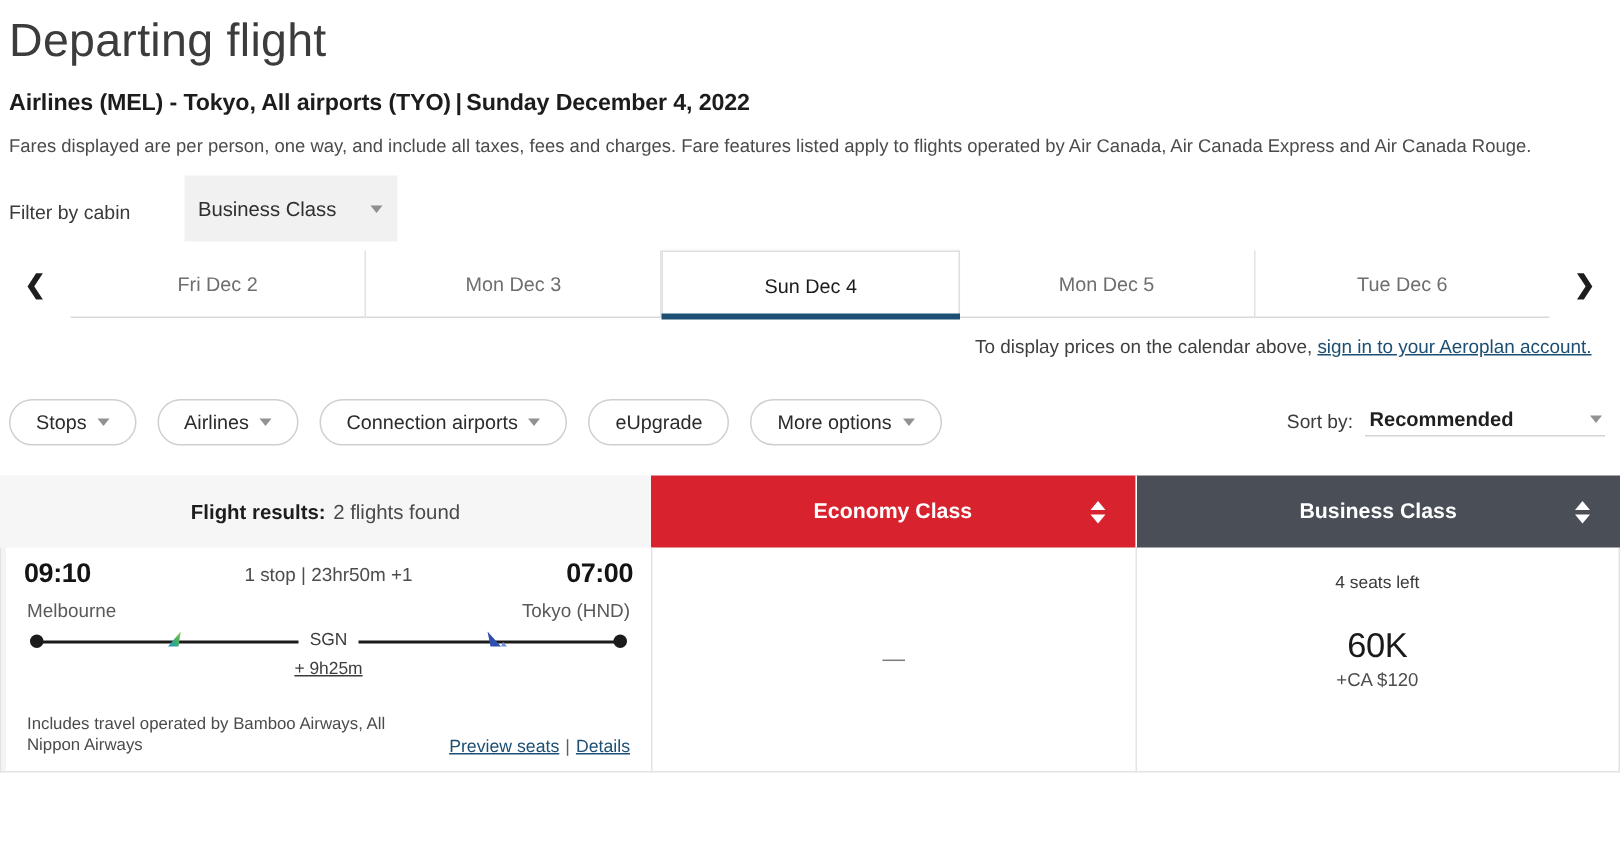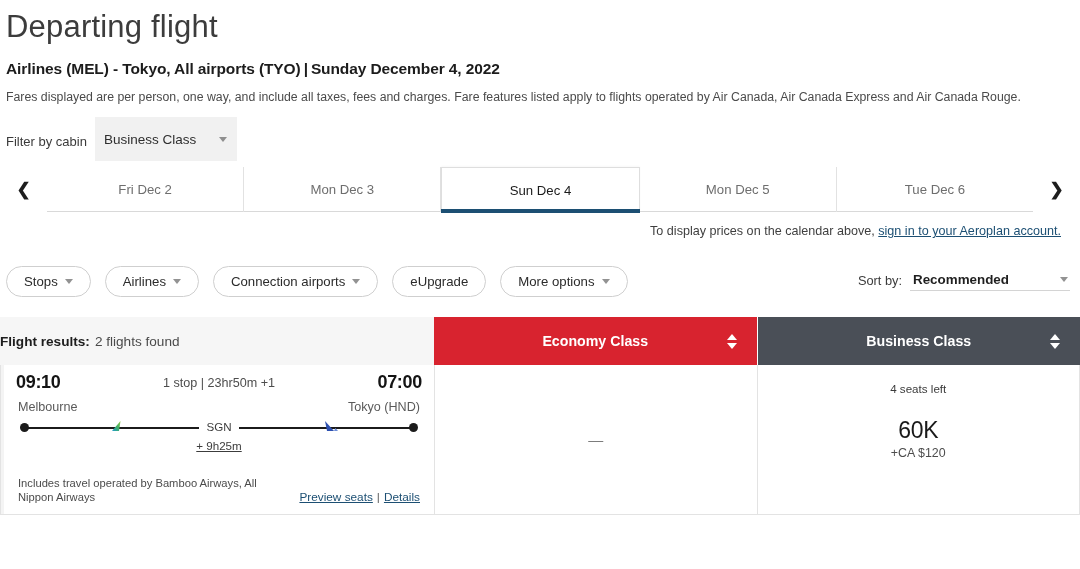--- a/index.html
+++ b/index.html
@@ -37,20 +37,21 @@
     color: #4b4b4b;
     line-height: 16px;
   }
 
   
   .cabin-row {
     margin: 16px 0 0 6px;
     display: flex;
     align-items: center;
     height: 40px;
+    gap: 28px;
   }
   .cabin-label { font-size: 13px; color: #3a3a3a; }
   .cabin-select {
     margin-left: 8px;
     width: 142px;
     height: 44px;
     background: #f1f1f1;
     border: none;
     display: flex;
     align-items: center;
@@ -175,21 +176,21 @@
   .results-head {
     margin-top: 20px;
     display: flex;
     height: 48px;
   }
   .rh-results {
     width: 434px;
     background: #f6f6f6;
     display: flex;
     align-items: center;
-    justify-content: flex-start;
+    justify-content: center;
     font-size: 13.6px;
     color: #4a4a4a;
   }
   .rh-results b { color: #1d1d1d; margin-right: 5px; }
   .rh-cabin {
     flex: 1;
     display: flex;
     align-items: center;
     justify-content: center;
     position: relative;

